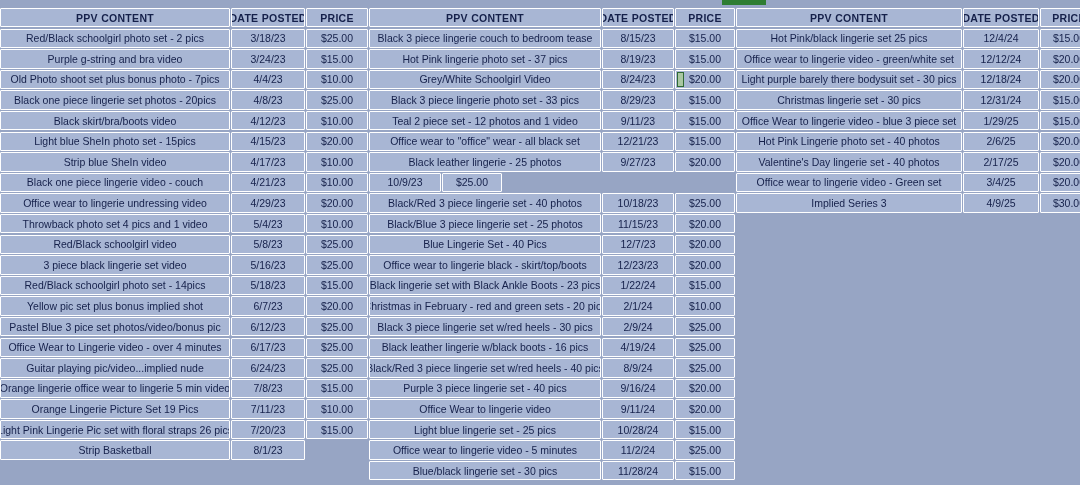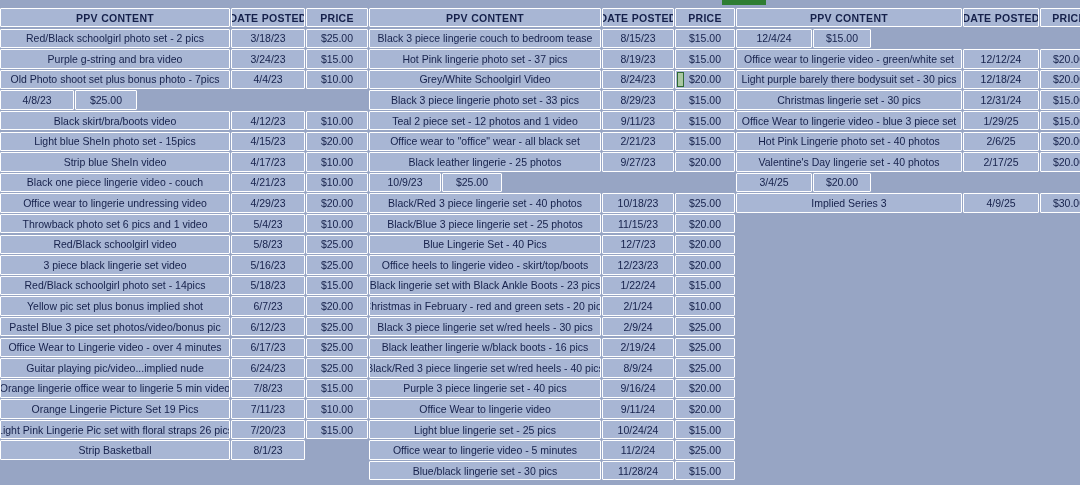--- a/index.html
+++ b/index.html
@@ -122,20 +122,21 @@
           <div class="cell c-content">Purple g-string and bra video</div>
           <div class="cell c-date">3/24/23</div>
           <div class="cell c-price">$15.00</div>
         </div>
         <div class="row">
           <div class="cell c-content">Old Photo shoot set plus bonus photo - 7pics</div>
           <div class="cell c-date">4/4/23</div>
           <div class="cell c-price">$10.00</div>
         </div>
         <div class="row">
+          <div class="cell c-content">Black one piece lingerie set photos - 20pics</div>
           <div class="cell c-date">4/8/23</div>
           <div class="cell c-price">$25.00</div>
         </div>
         <div class="row">
           <div class="cell c-content">Black skirt/bra/boots video</div>
           <div class="cell c-date">4/12/23</div>
           <div class="cell c-price">$10.00</div>
         </div>
         <div class="row">
           <div class="cell c-content">Light blue SheIn photo set - 15pics</div>
@@ -151,21 +152,21 @@
           <div class="cell c-content">Black one piece lingerie video - couch</div>
           <div class="cell c-date">4/21/23</div>
           <div class="cell c-price">$10.00</div>
         </div>
         <div class="row">
           <div class="cell c-content">Office wear to lingerie undressing video</div>
           <div class="cell c-date">4/29/23</div>
           <div class="cell c-price">$20.00</div>
         </div>
         <div class="row">
-          <div class="cell c-content">Throwback photo set 6 pics and 1 video</div>
+          <div class="cell c-content">Throwback photo set 4 pics and 1 video</div>
           <div class="cell c-date">5/4/23</div>
           <div class="cell c-price">$10.00</div>
         </div>
         <div class="row">
           <div class="cell c-content">Red/Black schoolgirl video</div>
           <div class="cell c-date">5/8/23</div>
           <div class="cell c-price">$25.00</div>
         </div>
         <div class="row">
           <div class="cell c-content">3 piece black lingerie set video</div>
@@ -249,21 +250,21 @@
           <div class="cell c-date">8/29/23</div>
           <div class="cell c-price">$15.00</div>
         </div>
         <div class="row">
           <div class="cell c-content">Teal 2 piece set - 12 photos and 1 video</div>
           <div class="cell c-date">9/11/23</div>
           <div class="cell c-price">$15.00</div>
         </div>
         <div class="row">
           <div class="cell c-content">Office wear to "office" wear - all black set</div>
-          <div class="cell c-date">2/21/23</div>
+          <div class="cell c-date">12/21/23</div>
           <div class="cell c-price">$15.00</div>
         </div>
         <div class="row">
           <div class="cell c-content">Black leather lingerie - 25 photos</div>
           <div class="cell c-date">9/27/23</div>
           <div class="cell c-price">$20.00</div>
         </div>
         <div class="row">
           <div class="cell c-date">10/9/23</div>
           <div class="cell c-price">$25.00</div>
@@ -277,62 +278,62 @@
           <div class="cell c-content">Black/Blue 3 piece lingerie set - 25 photos</div>
           <div class="cell c-date">11/15/23</div>
           <div class="cell c-price">$20.00</div>
         </div>
         <div class="row">
           <div class="cell c-content">Blue Lingerie Set - 40 Pics</div>
           <div class="cell c-date">12/7/23</div>
           <div class="cell c-price">$20.00</div>
         </div>
         <div class="row">
-          <div class="cell c-content">Office heels to lingerie video - skirt/top/boots</div>
+          <div class="cell c-content">Office wear to lingerie black - skirt/top/boots</div>
           <div class="cell c-date">12/23/23</div>
           <div class="cell c-price">$20.00</div>
         </div>
         <div class="row">
           <div class="cell c-content">Black lingerie set with Black Ankle Boots - 23 pics</div>
           <div class="cell c-date">1/22/24</div>
           <div class="cell c-price">$15.00</div>
         </div>
         <div class="row">
           <div class="cell c-content">Christmas in February - red and green sets - 20 pics</div>
           <div class="cell c-date">2/1/24</div>
           <div class="cell c-price">$10.00</div>
         </div>
         <div class="row">
           <div class="cell c-content">Black 3 piece lingerie set w/red heels - 30 pics</div>
           <div class="cell c-date">2/9/24</div>
           <div class="cell c-price">$25.00</div>
         </div>
         <div class="row">
           <div class="cell c-content">Black leather lingerie w/black boots - 16 pics</div>
-          <div class="cell c-date">2/19/24</div>
+          <div class="cell c-date">4/19/24</div>
           <div class="cell c-price">$25.00</div>
         </div>
         <div class="row">
           <div class="cell c-content">Black/Red 3 piece lingerie set w/red heels - 40 pics</div>
           <div class="cell c-date">8/9/24</div>
           <div class="cell c-price">$25.00</div>
         </div>
         <div class="row">
           <div class="cell c-content">Purple 3 piece lingerie set - 40 pics</div>
           <div class="cell c-date">9/16/24</div>
           <div class="cell c-price">$20.00</div>
         </div>
         <div class="row">
           <div class="cell c-content">Office Wear to lingerie video</div>
           <div class="cell c-date">9/11/24</div>
           <div class="cell c-price">$20.00</div>
         </div>
         <div class="row">
           <div class="cell c-content">Light blue lingerie set - 25 pics</div>
-          <div class="cell c-date">10/24/24</div>
+          <div class="cell c-date">10/28/24</div>
           <div class="cell c-price">$15.00</div>
         </div>
         <div class="row">
           <div class="cell c-content">Office wear to lingerie video - 5 minutes</div>
           <div class="cell c-date">11/2/24</div>
           <div class="cell c-price">$25.00</div>
         </div>
         <div class="row">
           <div class="cell c-content">Blue/black lingerie set - 30 pics</div>
           <div class="cell c-date">11/28/24</div>
@@ -344,20 +345,21 @@
   <div class="gap-sm"></div>
 
   <div class="block b3">
     <div class="row header">
       <div class="cell c-content">PPV CONTENT</div>
       <div class="cell c-date">DATE POSTED</div>
       <div class="cell c-price">PRICE</div>
     </div>
     <div id="b3rows">
         <div class="row">
+          <div class="cell c-content">Hot Pink/black lingerie set 25 pics</div>
           <div class="cell c-date">12/4/24</div>
           <div class="cell c-price">$15.00</div>
         </div>
         <div class="row">
           <div class="cell c-content">Office wear to lingerie video - green/white set</div>
           <div class="cell c-date">12/12/24</div>
           <div class="cell c-price">$20.00</div>
         </div>
         <div class="row">
           <div class="cell c-content">Light purple barely there bodysuit set - 30 pics</div>
@@ -378,20 +380,21 @@
           <div class="cell c-content">Hot Pink Lingerie photo set - 40 photos</div>
           <div class="cell c-date">2/6/25</div>
           <div class="cell c-price">$20.00</div>
         </div>
         <div class="row">
           <div class="cell c-content">Valentine's Day lingerie set - 40 photos</div>
           <div class="cell c-date">2/17/25</div>
           <div class="cell c-price">$20.00</div>
         </div>
         <div class="row">
+          <div class="cell c-content">Office wear to lingerie video - Green set</div>
           <div class="cell c-date">3/4/25</div>
           <div class="cell c-price">$20.00</div>
         </div>
         <div class="row">
           <div class="cell c-content">Implied Series 3</div>
           <div class="cell c-date">4/9/25</div>
           <div class="cell c-price">$30.00</div>
         </div>
       </div>
   </div>

